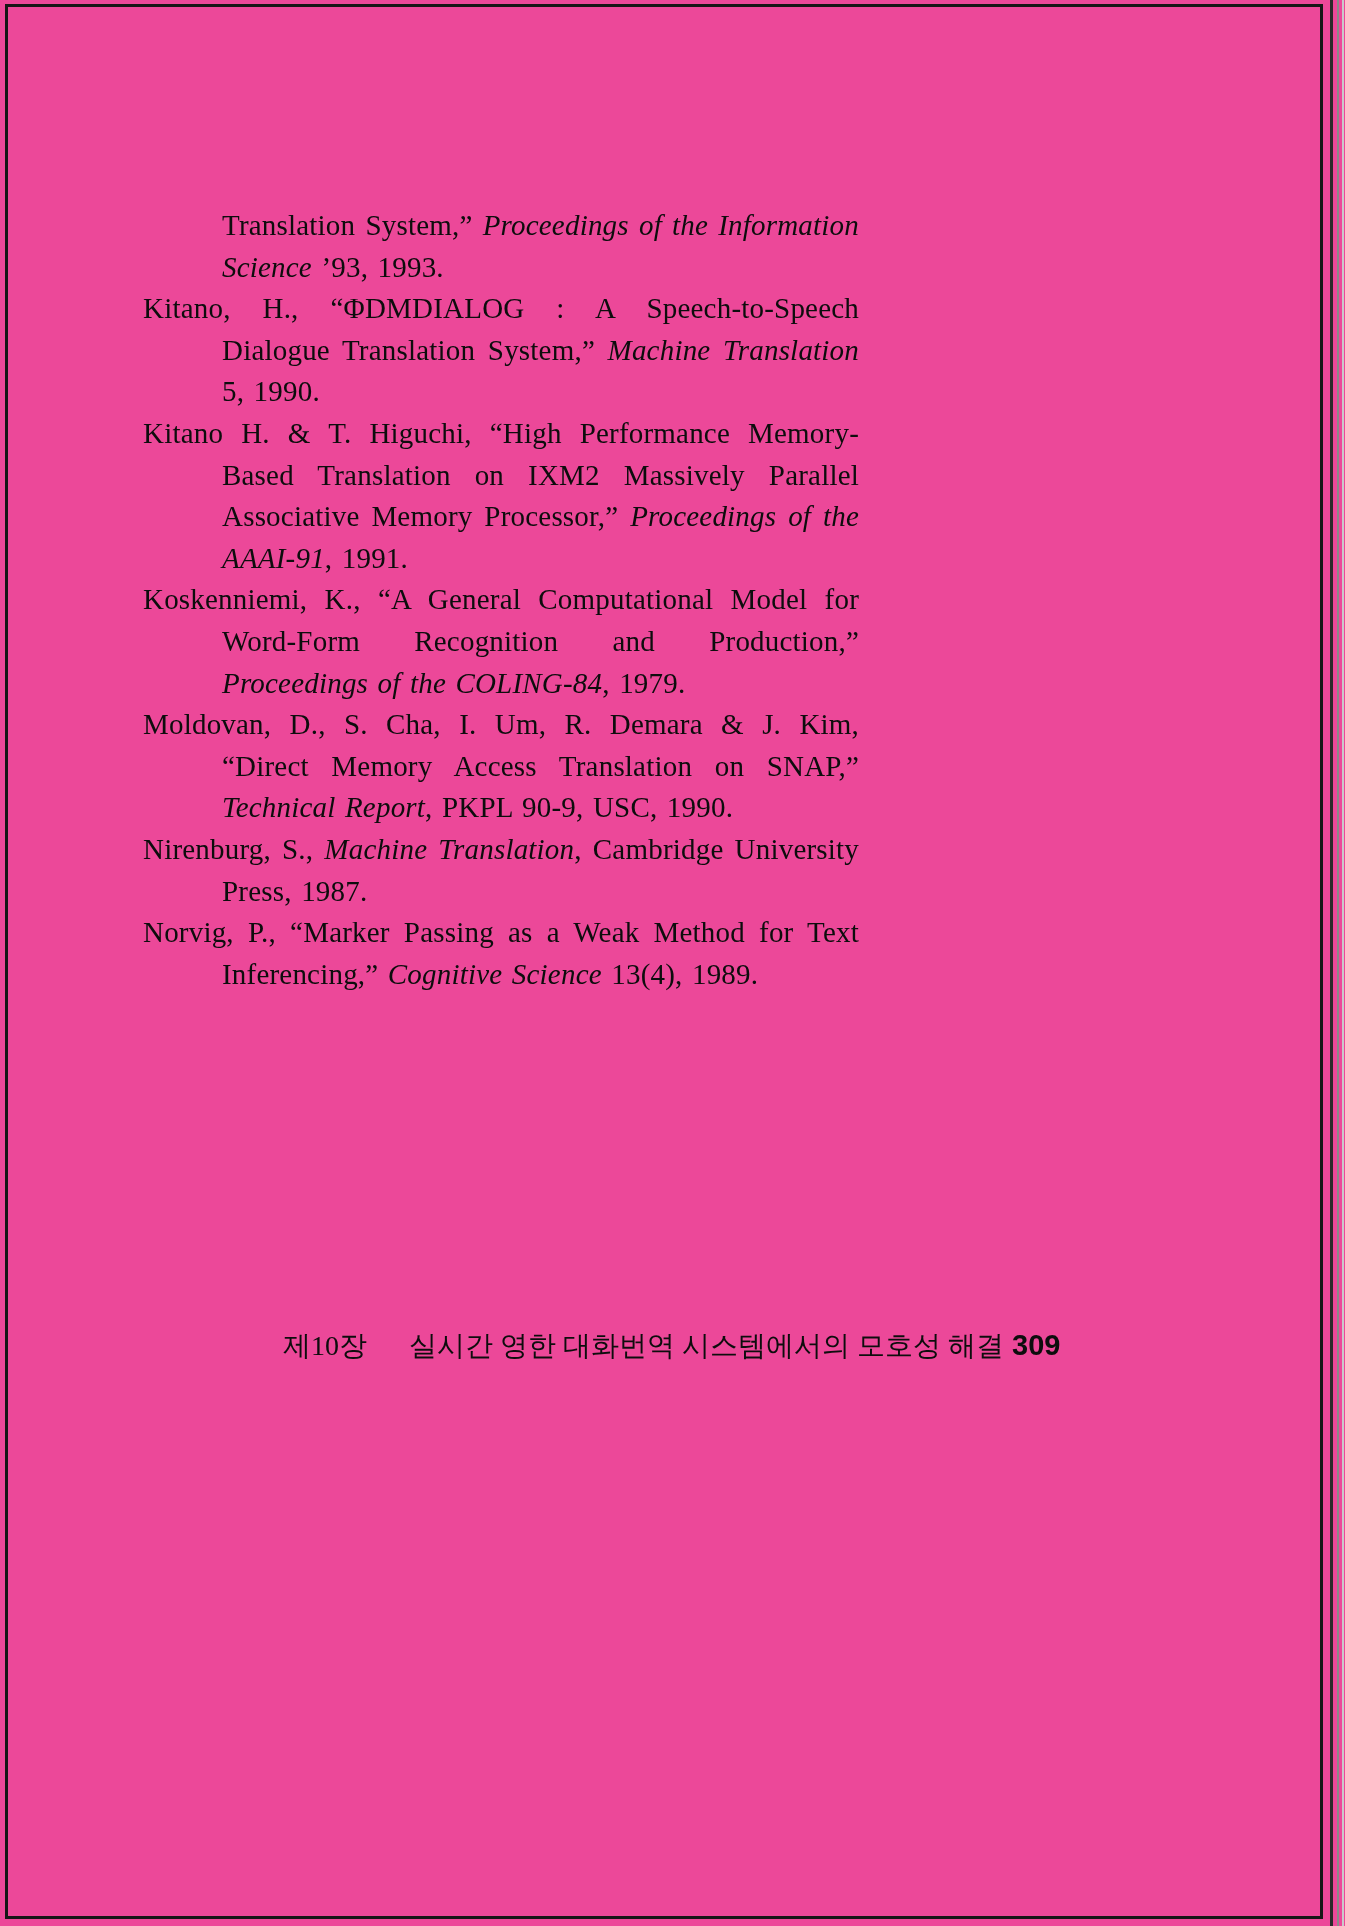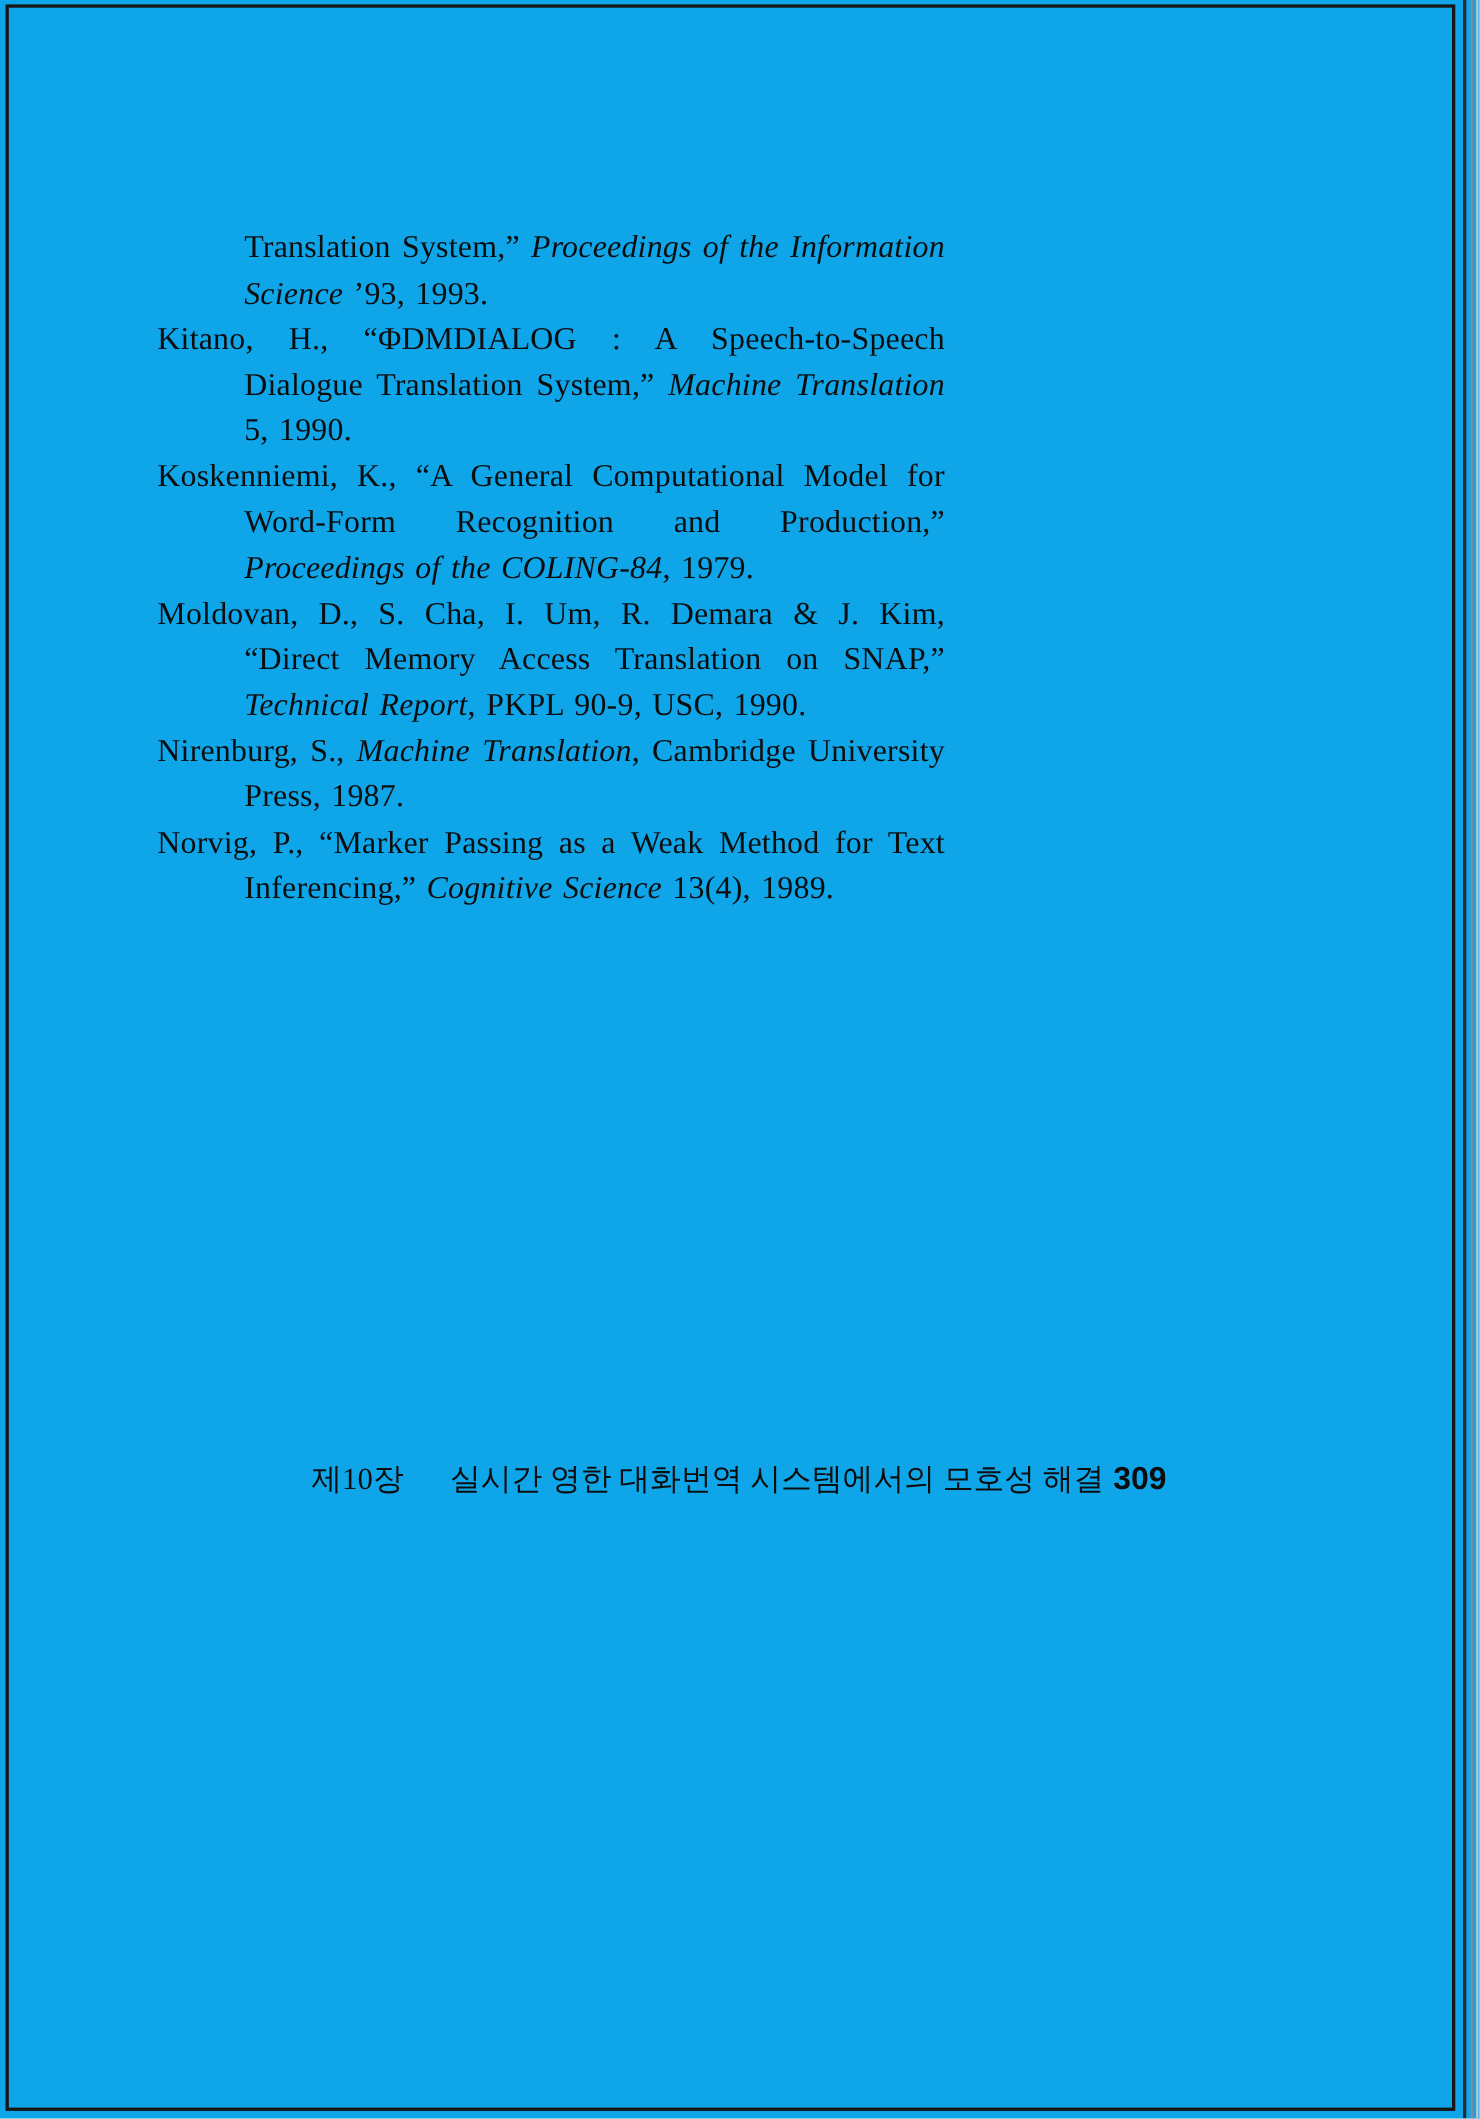--- a/index.html
+++ b/index.html
@@ -5,21 +5,21 @@
   html, body {
     margin: 0;
     padding: 0;
     background: #e8e8e8;
     font-family: "Liberation Serif", serif;
   }
   .scan-page {
     position: relative;
     width: 1345px;
     height: 1926px;
-    background: #0ea5e9;
+    background: #ec4899;
     overflow: hidden;
   }
   
   .frame {
     position: absolute;
     top: 4px;
     left: 5px;
     right: 22px;
     bottom: 7px;
     border: 3px solid #161616;
@@ -81,20 +81,21 @@
 
 <div class="scan-page">
   <div class="frame"></div>
   <div class="edge-line l1"></div>
   <div class="edge-line l2"></div>
   <div class="edge-line l3"></div>
 
   <div class="content" id="refs-container">
       <p class="ref cont"><span>Translation System,” </span><span class="it">Proceedings of the Information Science</span><span> ’93, 1993.</span></p>
       <p class="ref"><span>Kitano, H., “ΦDMDIALOG : A Speech-to-Speech Dialogue Translation System,” </span><span class="it">Machine Translation</span><span> 5, 1990.</span></p>
+      <p class="ref"><span>Kitano H. &amp; T. Higuchi, “High Performance Memory-Based Translation on IXM2 Massively Parallel Associative Memory Processor,” </span><span class="it">Proceedings of the AAAI-91</span><span>, 1991.</span></p>
       <p class="ref"><span>Koskenniemi, K., “A General Computational Model for Word-Form Recognition and Production,” </span><span class="it">Proceedings of the COLING-84</span><span>, 1979.</span></p>
       <p class="ref"><span>Moldovan, D., S. Cha, I. Um, R. Demara &amp; J. Kim, “Direct Memory Access Translation on SNAP,” </span><span class="it">Technical Report</span><span>, PKPL 90-9, USC, 1990.</span></p>
       <p class="ref"><span>Nirenburg, S., </span><span class="it">Machine Translation</span><span>, Cambridge University Press, 1987.</span></p>
       <p class="ref"><span>Norvig, P., “Marker Passing as a Weak Method for Text Inferencing,” </span><span class="it">Cognitive Science</span><span> 13(4), 1989.</span></p>
     </div>
 
   <div class="footer">
     <span class="chapter-label">제10장</span><span class="chapter-title">실시간 영한 대화번역 시스템에서의 모호성 해결</span><span class="page-num">309</span>
   </div>
 </div>

